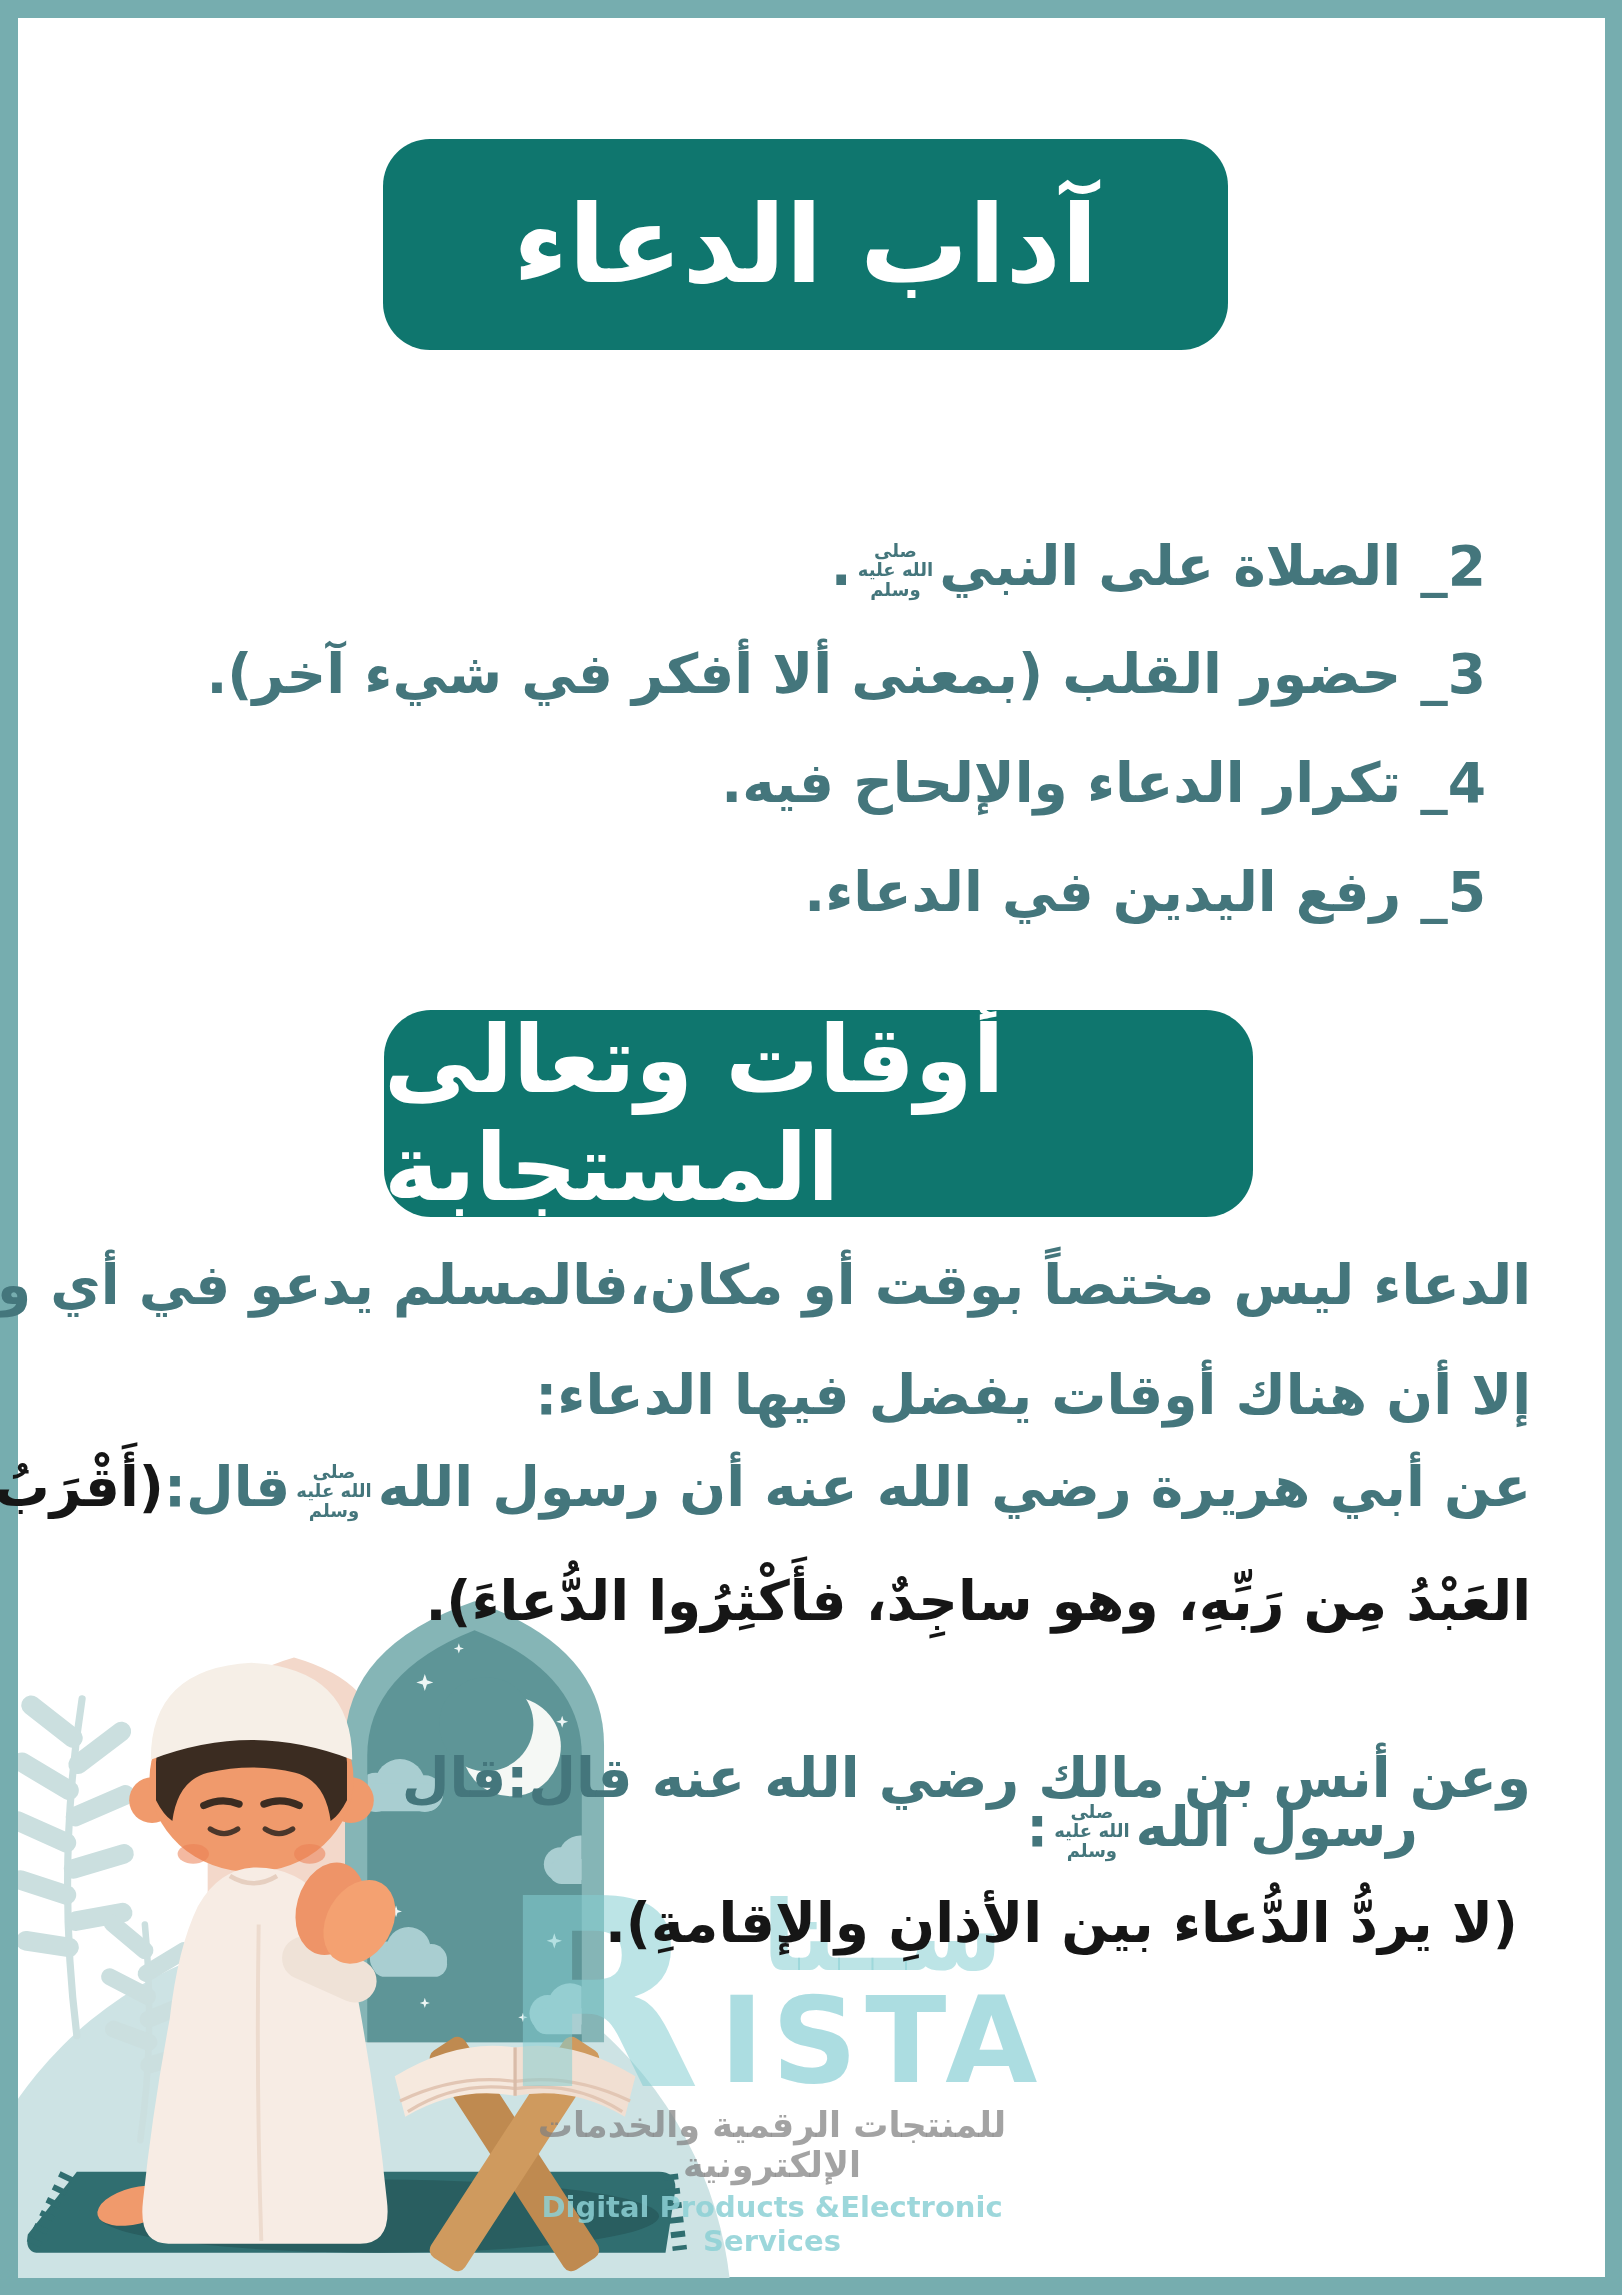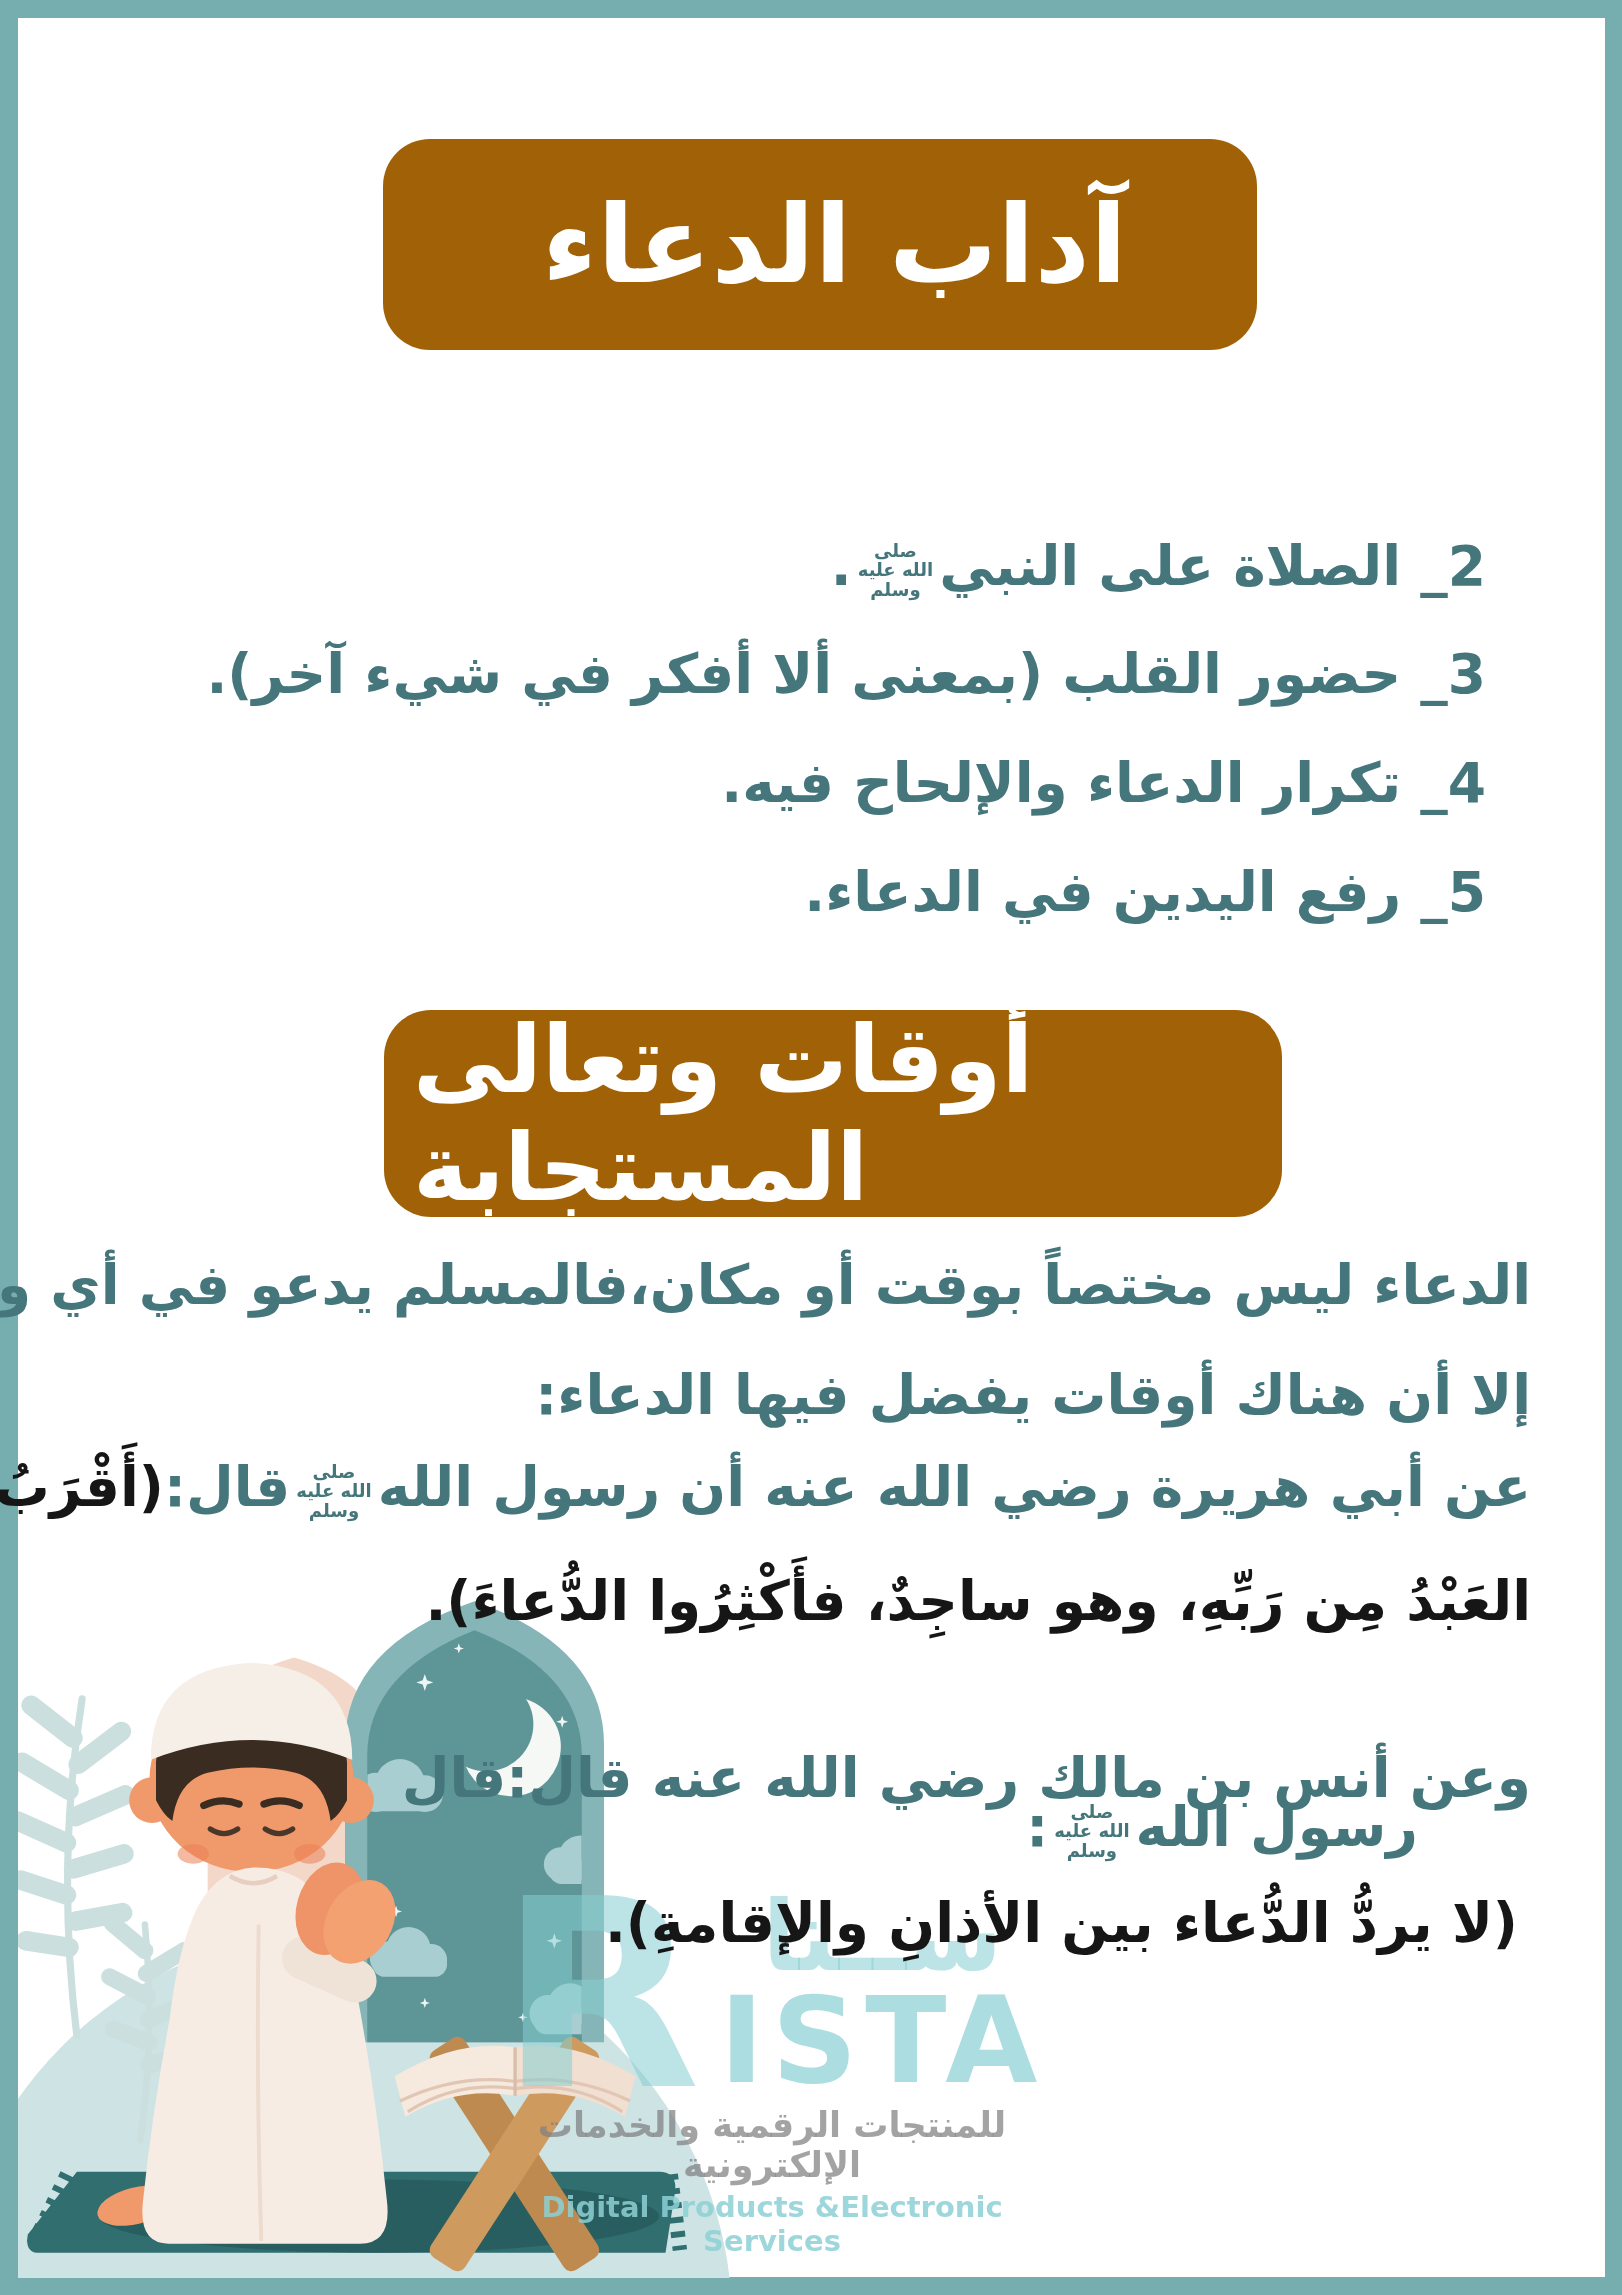--- a/index.html
+++ b/index.html
@@ -3,23 +3,23 @@
 <meta charset="utf-8">
 <style>
   html,body { margin:0; padding:0; }
   .page {
     position:relative; width:1623px; height:2295px;
     background:#76adaf; overflow:hidden;
     font-family:"DejaVu Sans", sans-serif;
   }
   .inner { position:absolute; left:18.3px; top:18.3px; right:18.3px; bottom:18.3px; background:#ffffff; }
   .banner {
-    position:absolute; background:#a16207; border-radius:47px;
+    position:absolute; background:#0f766e; border-radius:47px;
     display:flex; align-items:center; justify-content:center;
-    color:#ffffff; font-weight:700; z-index:3;padding-left:29px;
+    color:#ffffff; font-weight:700; z-index:3;
   }
   #banner1 { left:383px; top:139px;  width:845px; height:211px; font-size:108px; }
   #banner2 { left:384px; top:1010px; width:869px; height:207px; font-size:93px; }
   .line {
     position:absolute; direction:rtl; unicode-bidi:embed; white-space:nowrap;
     font-weight:700; font-size:55px; line-height:1.3; z-index:3;
   }
   .teal { color:#44767c; }
   .dark { color:#161616; }
   .pbuh {

